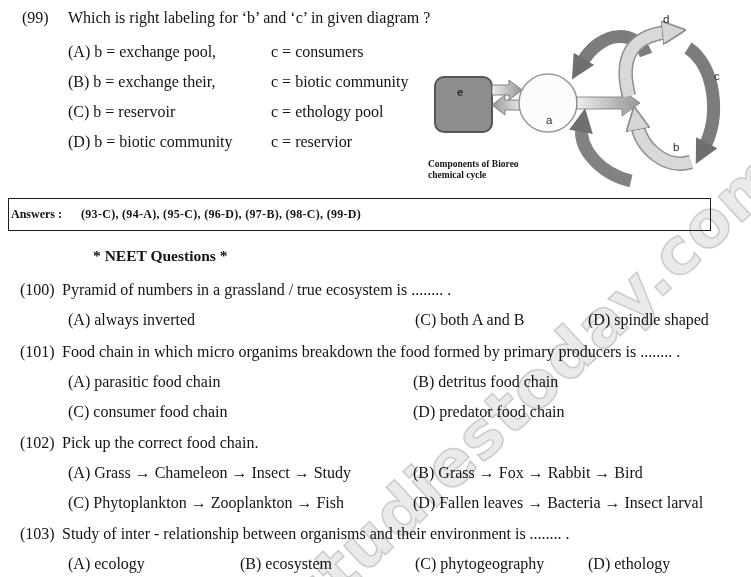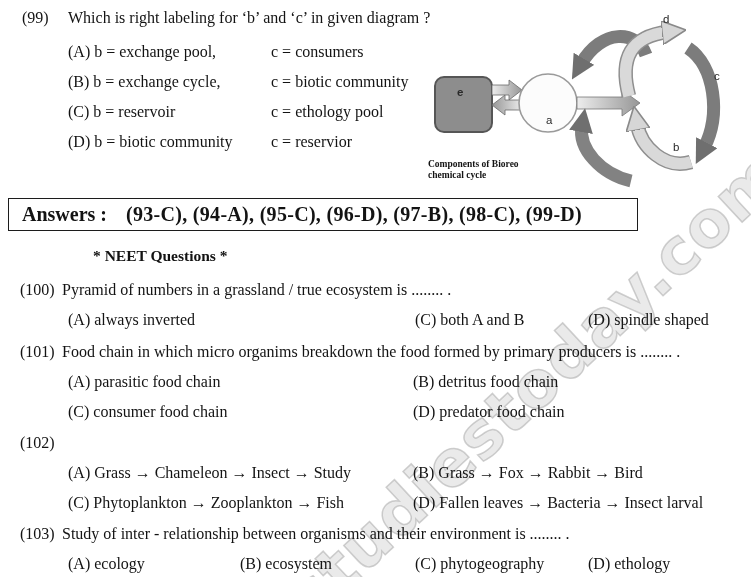--- a/index.html
+++ b/index.html
@@ -6,42 +6,42 @@
   .page{position:relative;width:751px;height:577px;background:#ffffff;overflow:hidden;
         font-family:"Liberation Serif",serif;color:#131313;}
   .num{position:absolute;font-size:16px;white-space:nowrap;margin-left:12px;}
   .txt{position:absolute;font-size:16px;white-space:nowrap;}
   .bold{font-weight:bold;margin-left:31px;}
   .watermark{position:absolute;left:205px;top:348px;width:660px;text-align:center;
         transform:rotate(-43deg);transform-origin:center;
         font-family:"DejaVu Sans",sans-serif;font-weight:bold;font-size:64px;
         color:rgba(205,205,205,0.42);-webkit-text-stroke:1.5px rgba(170,170,170,0.55);
         letter-spacing:1px;z-index:0;pointer-events:none;}
-  .ansbox{position:absolute;left:8px;top:198px;width:630px;height:33px;
+  .ansbox{position:absolute;left:8px;top:198px;width:703px;height:33px;
         border:1.6px solid #1c1c1c;display:flex;align-items:center;
-        font-weight:bold;font-size:20px;box-sizing:border-box;padding-left:13px;}
+        font-weight:bold;font-size:12px;box-sizing:border-box;padding-left:2px;}
   .ansbox .vals{margin-left:19px;letter-spacing:0.3px;text-align:center;}
   .diagram{position:absolute;left:425px;top:0;width:326px;height:200px;}
   .dlabel{font-family:"Liberation Sans",sans-serif;font-size:11.5px;fill:#2a2a2a;}
   .caption{position:absolute;left:428px;top:159px;width:205px;text-align:left;
         font-weight:bold;font-size:9.5px;line-height:10.5px;}
 </style>
 </head>
 <body>
 
 <div class="page">
 
   <div class="watermark">studiestoday.com</div>
 
   <div class="num" style="left:10px;top:9px">(99)</div>
   <div class="txt" style="left:68px;top:9px">Which is right labeling for ‘b’ and ‘c’ in given diagram ?</div>
 
   <div class="txt" style="left:68px;top:43px">(A) b = exchange pool,</div>
   <div class="txt" style="left:271px;top:43px">c = consumers</div>
-  <div class="txt" style="left:68px;top:73px">(B) b = exchange cycle,</div>
+  <div class="txt" style="left:68px;top:73px">(B) b = exchange their,</div>
   <div class="txt" style="left:271px;top:73px">c = biotic community</div>
   <div class="txt" style="left:68px;top:103px">(C) b = reservoir</div>
   <div class="txt" style="left:271px;top:103px">c = ethology pool</div>
   <div class="txt" style="left:68px;top:133px">(D) b = biotic community</div>
   <div class="txt" style="left:271px;top:133px">c = reservior</div>
 
   <svg class="diagram" viewBox="0 0 326 200">
     <defs>
       <linearGradient id="gR" x1="0" y1="0" x2="1" y2="0">
         <stop offset="0" stop-color="#ededed"></stop>
@@ -102,20 +102,21 @@
   <div class="txt" style="left:588px;top:311px">(D) spindle shaped</div>
 
   <div class="num" style="left:8px;top:343px">(101)</div>
   <div class="txt" style="left:62px;top:343px">Food chain in which micro organims breakdown the food formed by primary producers is ........ .</div>
   <div class="txt" style="left:68px;top:373px">(A) parasitic food chain</div>
   <div class="txt" style="left:413px;top:373px">(B) detritus food chain</div>
   <div class="txt" style="left:68px;top:403px">(C) consumer food chain</div>
   <div class="txt" style="left:413px;top:403px">(D) predator food chain</div>
 
   <div class="num" style="left:8px;top:434px">(102)</div>
+  <div class="txt" style="left:62px;top:434px">Pick up the correct food chain.</div>
   <div class="txt" style="left:68px;top:464px">(A) Grass → Chameleon → Insect → Study</div>
   <div class="txt" style="left:413px;top:464px">(B) Grass → Fox → Rabbit → Bird</div>
   <div class="txt" style="left:68px;top:494px">(C) Phytoplankton → Zooplankton → Fish</div>
   <div class="txt" style="left:413px;top:494px">(D) Fallen leaves → Bacteria → Insect larval</div>
 
   <div class="num" style="left:8px;top:525px">(103)</div>
   <div class="txt" style="left:62px;top:525px">Study of inter - relationship between organisms and their environment is ........ .</div>
   <div class="txt" style="left:68px;top:555px">(A) ecology</div>
   <div class="txt" style="left:240px;top:555px">(B) ecosystem</div>
   <div class="txt" style="left:415px;top:555px">(C) phytogeography</div>

